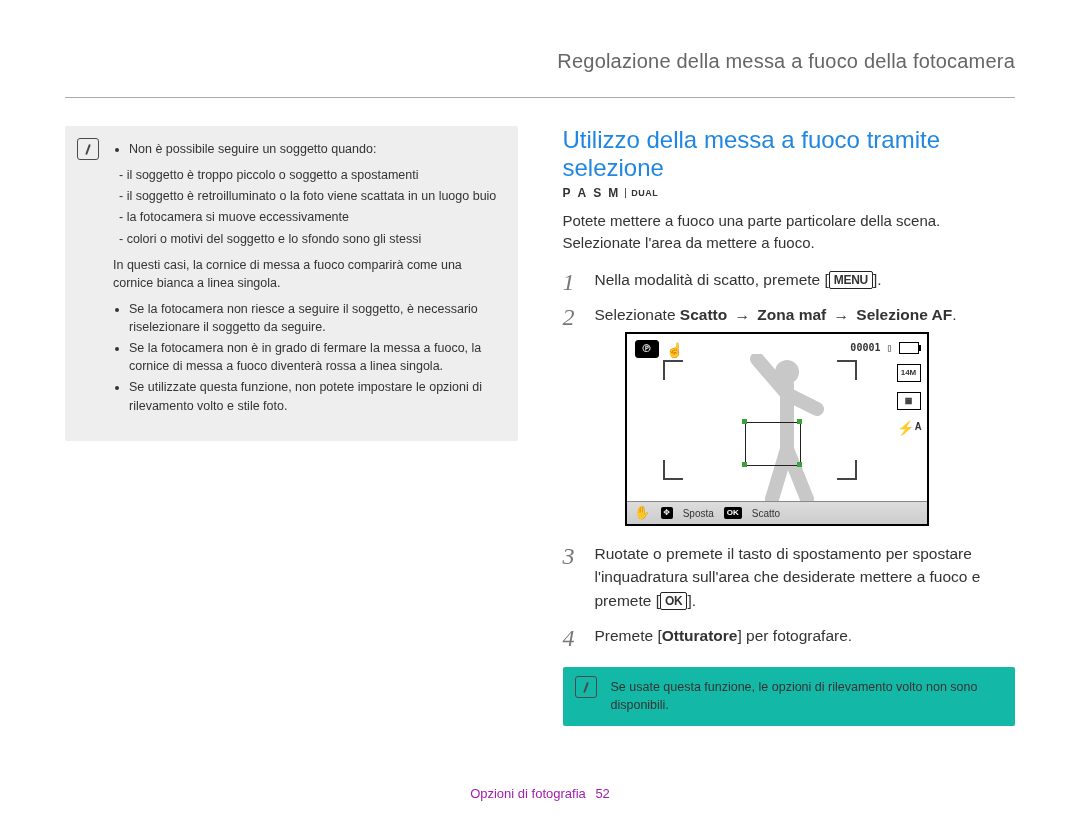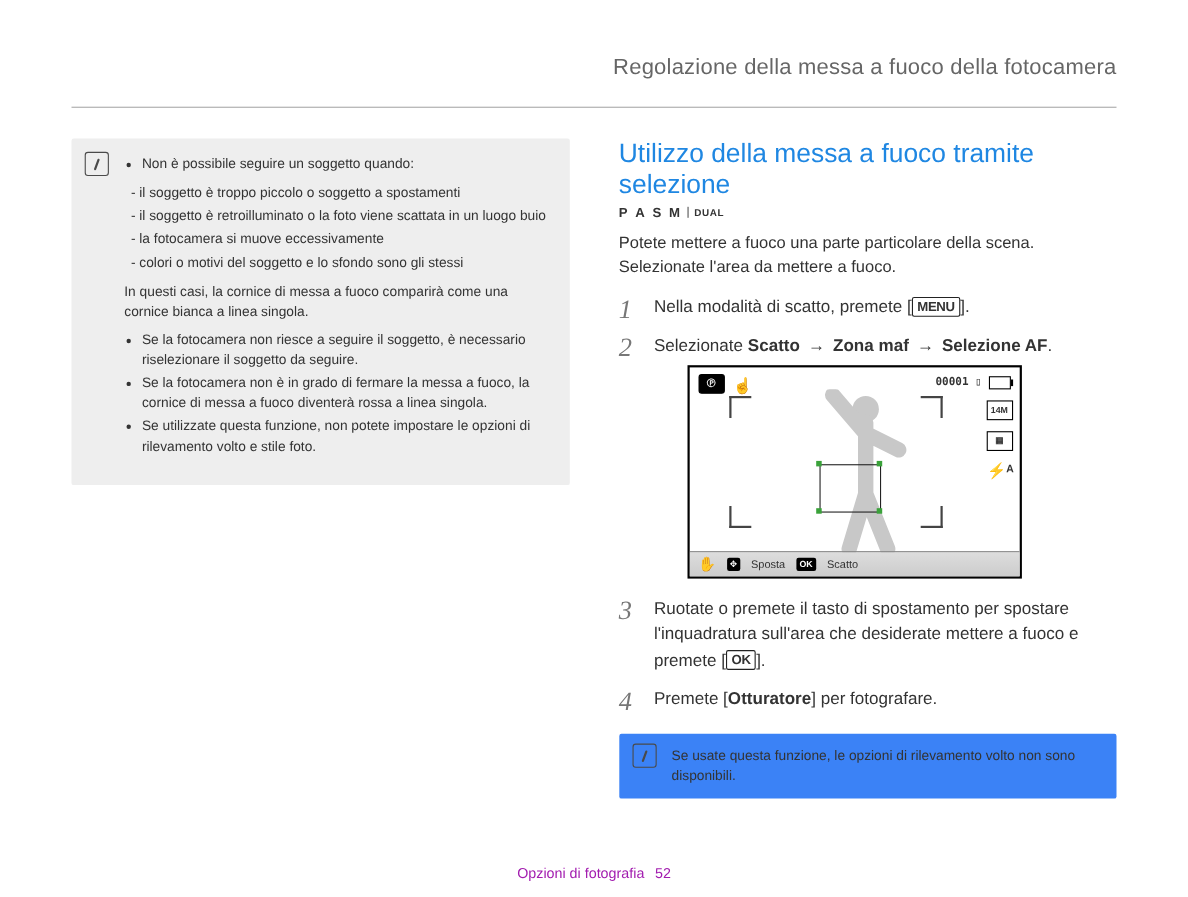--- a/index.html
+++ b/index.html
@@ -193,21 +193,21 @@
   .cam .bottombar{
     position:absolute; left:0; right:0; bottom:0; height:22px; border-top:1px solid #888;
     display:flex; align-items:center; gap:10px; padding:0 8px; font-size:10px;
     background:linear-gradient(#ddd,#ccc);
   }
   .cam .bottombar .stab{ font-size:13px; }
   .cam .bottombar .k { font-weight:bold; background:#000; color:#fff; border-radius:2px; padding:0 3px; font-size:8px;}
   .cam .bottombar .pad{ width:12px;height:12px;background:#000;color:#fff;font-size:8px;display:flex;align-items:center;justify-content:center;border-radius:2px;}
   
   .slimnote{
-    background:#3b82f6;
+    background:#14b8a6;
     border-radius:2px;
     padding:12px 14px 12px 48px;
     position:relative;
     font-size:12.5px;
     line-height:1.4;
     margin-top:20px;
   }
   .slimnote .note-ico{
     position: absolute;
     left: 12px;

